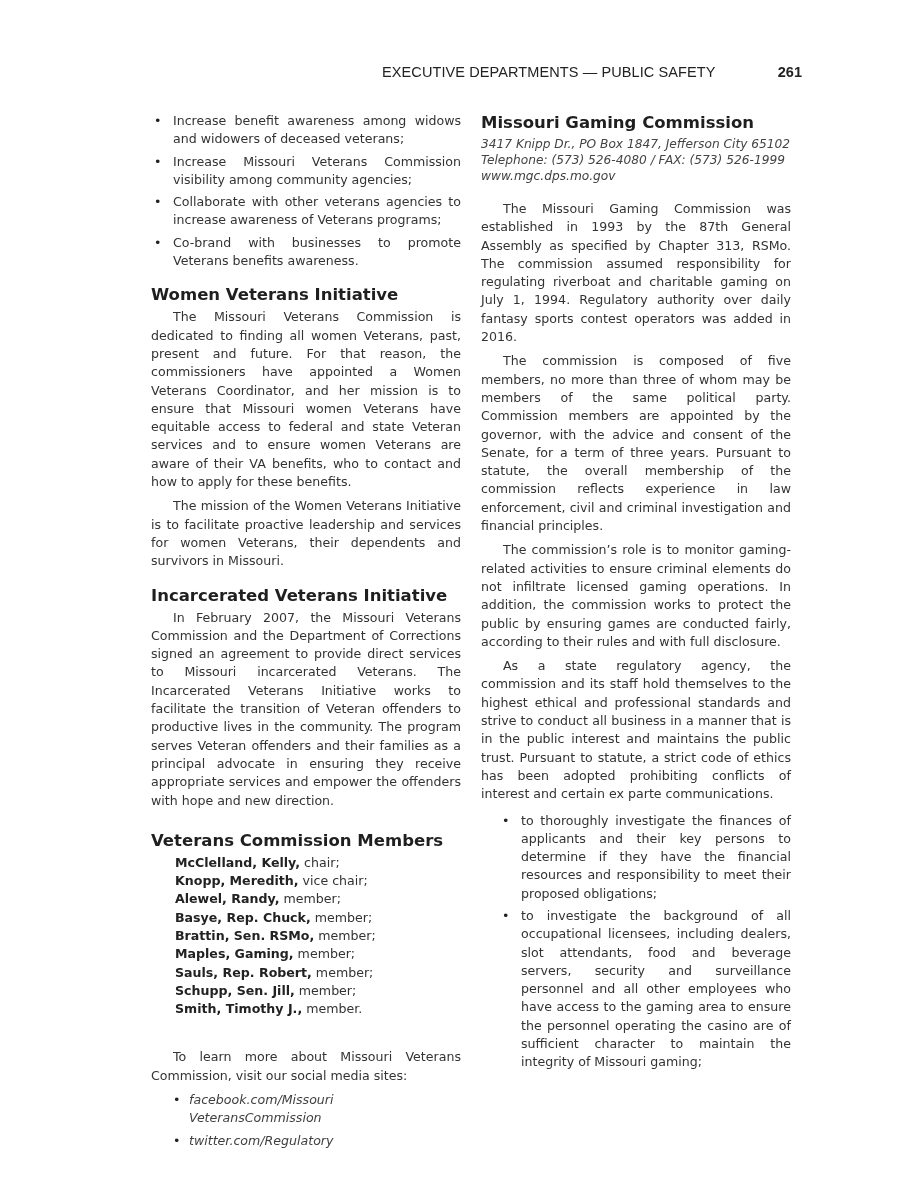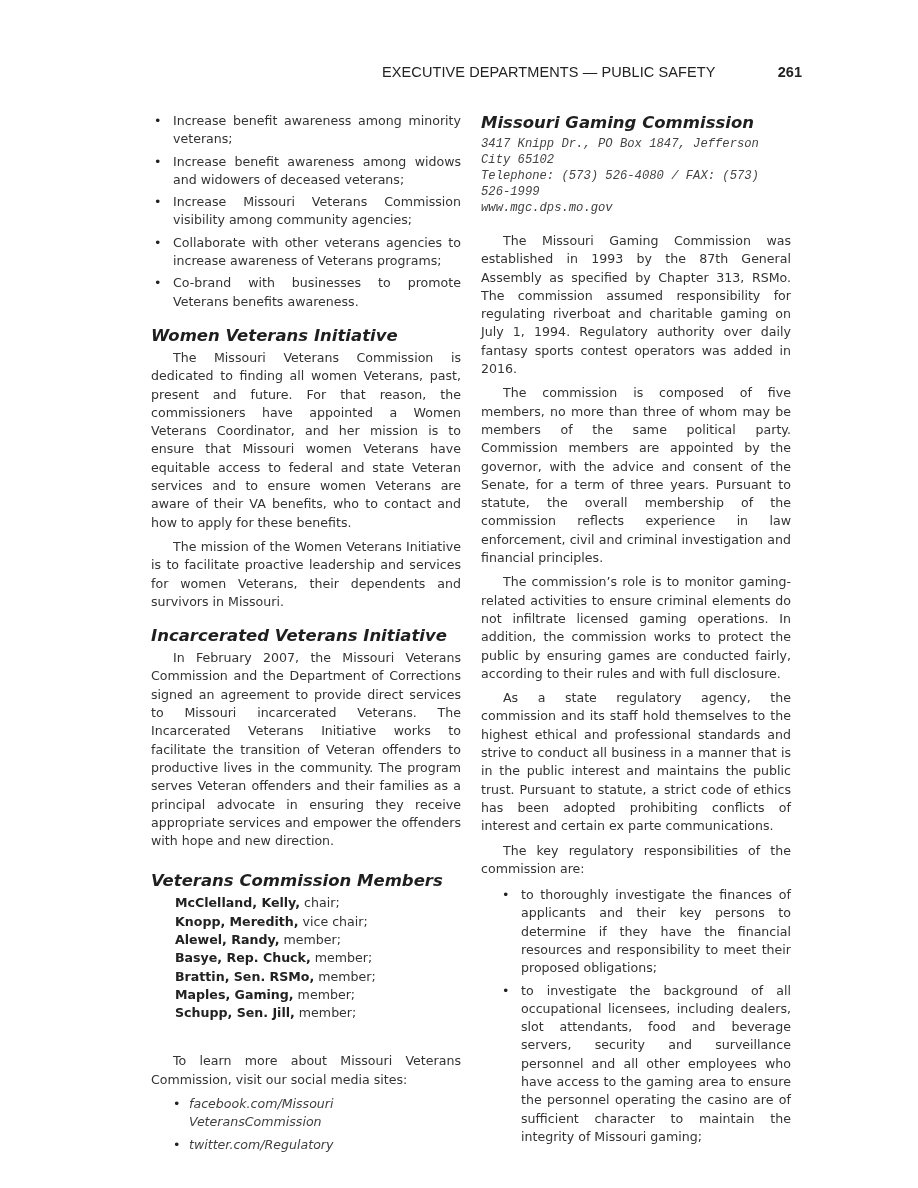--- a/index.html
+++ b/index.html
@@ -6,46 +6,45 @@
   body { width: 918px; height: 1188px; position: relative; overflow: hidden;
          font-family: "DejaVu Sans", sans-serif; color: #333333; }
   .running-head { position: absolute; top: 64px; left: 382px; width: 420px;
          font-family: "Liberation Sans", sans-serif; font-size: 14.5px; color: #222; }
   .running-head .title { position: absolute; left: 0; top: 0; letter-spacing: 0.1px; }
   .running-head .page { position: absolute; right: 0; top: 0; font-weight: bold; }
   .col { position: absolute; top: 112px; width: 310px; font-size: 12.6px; line-height: 18.3px; }
   .col-left { left: 151px; }
   .col-right { left: 481px; }
   p { margin: 0 0 6px 0; text-align: justify; text-indent: 22px; }
-  h2 { font-size: 16.5px; font-weight: bold; color: #1f1f1f; margin: 14px 0 2px 0; line-height: 22px; font-style: italic; }
+  h2 { font-size: 16.5px; font-weight: bold; color: #1f1f1f; margin: 14px 0 2px 0; line-height: 22px; }
   h2.first { margin-top: 0; }
   ul.bullets { list-style: none; margin: 0 0 8px 0; padding: 0; }
   ul.bullets li { position: relative; padding-left: 22px; margin-bottom: 4px; text-align: justify; }
   ul.bullets li::before { content: "\2022"; position: absolute; left: 3px; top: 0; color: #222; }
   .col-right ul.bullets li { padding-left: 40px; }
   .col-right ul.bullets li::before { left: 21px; }
-  .contact { font-style: italic; font-size: 12.2px; color: #444; line-height: 16px; font-family: Liberation Mono, monospace; }
+  .contact { font-style: italic; font-size: 12.2px; color: #444; line-height: 16px; }
   .contact a, .link { color: #404040; text-decoration: none; font-style: italic; }
   .members { margin: 0 0 30px 0; }
   .member { line-height: 18.3px; }
   .member .name { font-weight: bold; color: #222; margin-left: 24px; }
   .social li { padding-left: 38px !important; }
   .social li::before { left: 22px !important; }
 </style>
 </head>
 <body>
 
 <div class="running-head">
   <span class="title">EXECUTIVE DEPARTMENTS — PUBLIC SAFETY</span>
   <span class="page">261</span>
 </div>
 
 <div class="col col-left">
   <ul class="bullets">
-    <li>Increase benefit awareness among minority veterans;</li>
     <li>Increase benefit awareness among widows and widowers of deceased veterans;</li>
     <li>Increase Missouri Veterans Commission visibility among community agencies;</li>
     <li>Collaborate with other veterans agencies to increase awareness of Veterans programs;</li>
     <li>Co-brand with businesses to promote Veterans benefits awareness.</li>
   </ul>
 
   <h2>Women Veterans Initiative</h2>
   <p>The Missouri Veterans Commission is dedicated to finding all women Veterans, past, present and future. For that reason, the commissioners have appointed a Women Veterans Coordinator, and her mission is to ensure that Missouri women Veterans have equitable access to federal and state Veteran services and to ensure women Veterans are aware of their VA benefits, who to contact and how to apply for these benefits.</p>
   <p>The mission of the Women Veterans Initiative is to facilitate proactive leadership and services for women Veterans, their dependents and survivors in Missouri.</p>
 
@@ -53,21 +52,23 @@
   <p>In February 2007, the Missouri Veterans Commission and the Department of Corrections signed an agreement to provide direct services to Missouri incarcerated Veterans. The Incarcerated Veterans Initiative works to facilitate the transition of Veteran offenders to productive lives in the community. The program serves Veteran offenders and their families as a principal advocate in ensuring they receive appropriate services and empower the offenders with hope and new direction.</p>
 
   <h2 style="margin-top:20px">Veterans Commission Members</h2>
   <div class="members">
     <div class="member"><span class="name">McClelland, Kelly,</span><span> chair;</span></div>
     <div class="member"><span class="name">Knopp, Meredith,</span><span> vice chair;</span></div>
     <div class="member"><span class="name">Alewel, Randy,</span><span> member;</span></div>
     <div class="member"><span class="name">Basye, Rep. Chuck,</span><span> member;</span></div>
     <div class="member"><span class="name">Brattin, Sen. RSMo,</span><span> member;</span></div>
     <div class="member"><span class="name">Maples, Gaming,</span><span> member;</span></div>
+    <div class="member"><span class="name">Sauls, Rep. Robert,</span><span> member;</span></div>
     <div class="member"><span class="name">Schupp, Sen. Jill,</span><span> member;</span></div>
+    <div class="member"><span class="name">Smith, Timothy J.,</span><span> member.</span></div>
   </div>
 
   <p>To learn more about Missouri Veterans Commission, visit our social media sites:</p>
   <ul class="bullets social">
     <li><a class="link">facebook.com/Missouri VeteransCommission</a></li>
     <li><a class="link">twitter.com/Regulatory</a></li>
 
   </ul>
 </div>
 
@@ -76,18 +77,17 @@
   <div class="contact">
     <div>3417 Knipp Dr., PO Box 1847, Jefferson City 65102</div>
     <div>Telephone: (573) 526-4080 / FAX: (573) 526-1999</div>
     <div><a>www.mgc.dps.mo.gov</a></div>
   </div>
   <div style="height:16px"></div>
   <p>The Missouri Gaming Commission was established in 1993 by the 87th General Assembly as specified by Chapter 313, RSMo. The commission assumed responsibility for regulating riverboat and charitable gaming on July 1, 1994. Regulatory authority over daily fantasy sports contest operators was added in 2016.</p>
   <p>The commission is composed of five members, no more than three of whom may be members of the same political party. Commission members are appointed by the governor, with the advice and consent of the Senate, for a term of three years. Pursuant to statute, the overall membership of the commission reflects experience in law enforcement, civil and criminal investigation and financial principles.</p>
   <p>The commission’s role is to monitor gaming-related activities to ensure criminal elements do not infiltrate licensed gaming operations. In addition, the commission works to protect the public by ensuring games are conducted fairly, according to their rules and with full disclosure.</p>
   <p>As a state regulatory agency, the commission and its staff hold themselves to the highest ethical and professional standards and strive to conduct all business in a manner that is in the public interest and maintains the public trust. Pursuant to statute, a strict code of ethics has been adopted prohibiting conflicts of interest and certain ex parte communications.</p>
-  <p>The key regulatory responsibilities of the commission are:</p>
   <ul class="bullets" style="margin-top:8px">
     <li>to thoroughly investigate the finances of applicants and their key persons to determine if they have the financial resources and responsibility to meet their proposed obligations;</li>
     <li>to investigate the background of all occupational licensees, including dealers, slot attendants, food and beverage servers, security and surveillance personnel and all other employees who have access to the gaming area to ensure the personnel operating the casino are of sufficient character to maintain the integrity of Missouri gaming;</li>
   </ul>
 </div>
 
 </body></html>

